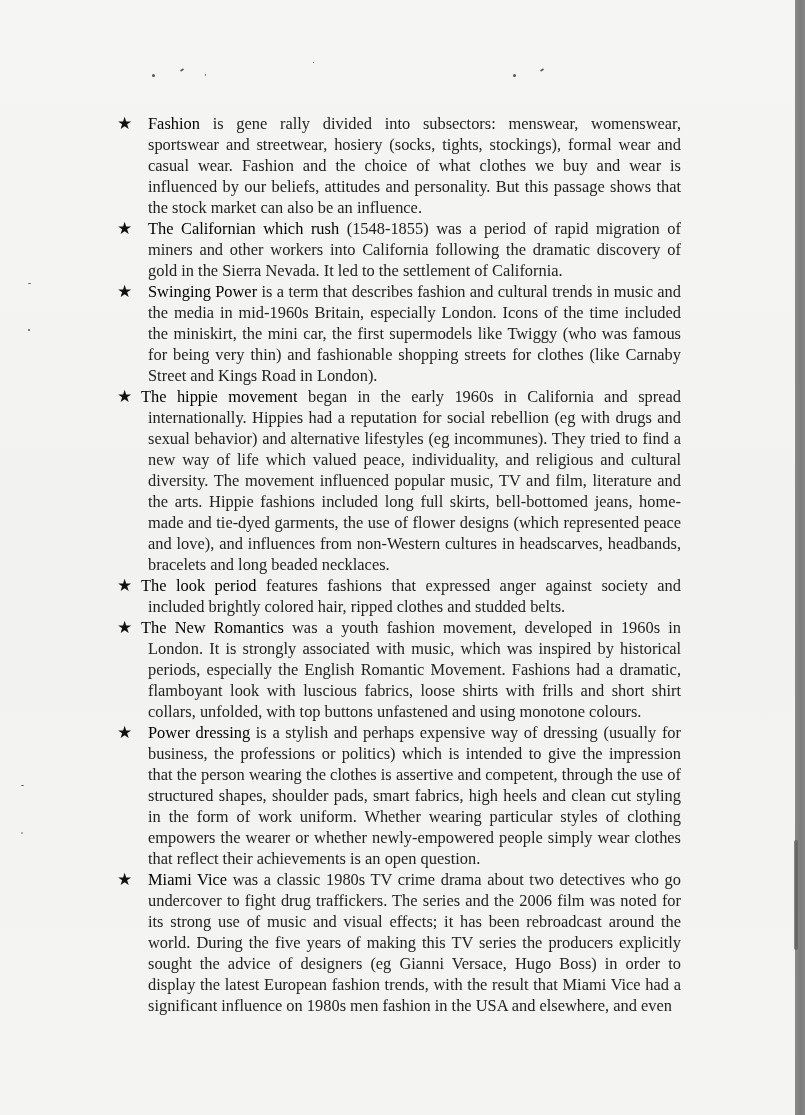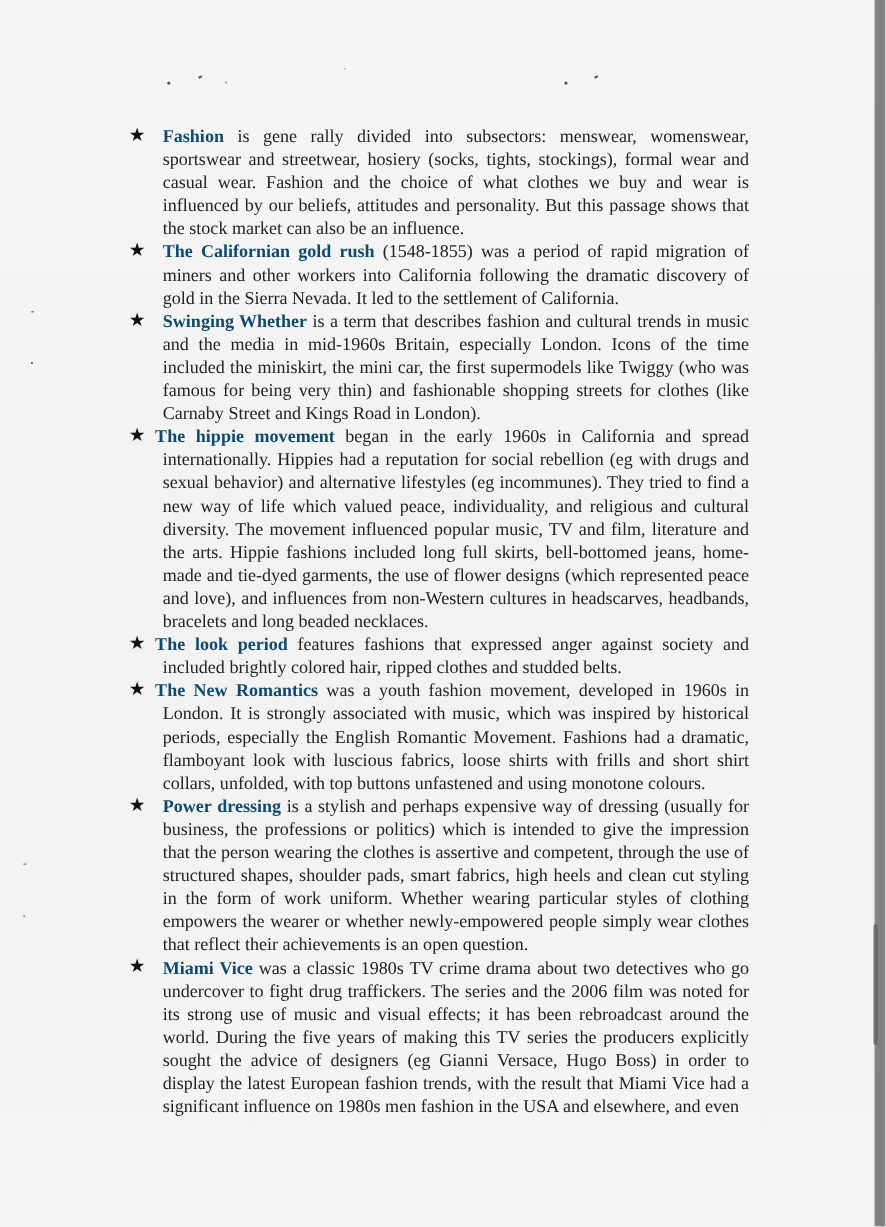--- a/index.html
+++ b/index.html
@@ -24,21 +24,21 @@
   .speck { position: absolute; background: #555; border-radius: 50%; }
   .content {
     position: absolute; left: 117px; top: 113px; width: 564px;
     font-size: 16.4px; line-height: 21px;
   }
   .item { position: relative; padding-left: 31px; text-align: justify; }
   .star {
     position: absolute; left: 0; top: 0; font-size: 17px; line-height: 21px;
     font-family: "DejaVu Sans", sans-serif; color: #111;
   }
-  .term { font-weight: bold; color: #0c4a6e; }
+  .term { font-weight: normal; color: #000000; }
 </style>
 </head>
 <body>
 
 <div class="page">
   <span class="speck" style="left:152px;top:74px;width:3px;height:3px;"></span>
   <span class="speck" style="left:180px;top:69px;width:4px;height:2px;transform:rotate(-30deg);"></span>
   <span class="speck" style="left:205px;top:74px;width:1px;height:2px;"></span>
   <span class="speck" style="left:313px;top:62px;width:1px;height:1px;"></span>
   <span class="speck" style="left:513px;top:74px;width:3px;height:3px;"></span>
@@ -51,25 +51,25 @@
 <div class="edge-strip"></div>
 <div class="edge-shadow"></div>
 
 <div class="content">
   <div class="item">
     <span class="star">★</span>
     <span class="term">Fashion</span><span> is gene rally divided into subsectors: menswear, womenswear, sportswear and streetwear, hosiery (socks, tights, stockings), formal wear and casual wear. Fashion and the choice of what clothes we buy and wear is influenced by our beliefs, attitudes and personality. But this passage shows that the stock market can also be an influence.</span>
   </div>
   <div class="item">
     <span class="star">★</span>
-    <span class="term">The Californian gold rush</span><span> (1548-1855) was a period of rapid migration of miners and other workers into California following the dramatic discovery of gold in the Sierra Nevada. It led to the settlement of California.</span>
+    <span class="term">The Californian which rush</span><span> (1548-1855) was a period of rapid migration of miners and other workers into California following the dramatic discovery of gold in the Sierra Nevada. It led to the settlement of California.</span>
   </div>
   <div class="item">
     <span class="star">★</span>
-    <span class="term">Swinging Whether</span><span> is a term that describes fashion and cultural trends in music and the media in mid-1960s Britain, especially London. Icons of the time included the miniskirt, the mini car, the first supermodels like Twiggy (who was famous for being very thin) and fashionable shopping streets for clothes (like Carnaby Street and Kings Road in London).</span>
+    <span class="term">Swinging Power</span><span> is a term that describes fashion and cultural trends in music and the media in mid-1960s Britain, especially London. Icons of the time included the miniskirt, the mini car, the first supermodels like Twiggy (who was famous for being very thin) and fashionable shopping streets for clothes (like Carnaby Street and Kings Road in London).</span>
   </div>
   <div class="item" style="padding-left:31px;">
     <span class="star">★</span>
     <span class="term" style="margin-left:-7px;">The hippie movement</span><span> began in the early 1960s in California and spread internationally. Hippies had a reputation for social rebellion (eg with drugs and sexual behavior) and alternative lifestyles (eg incommunes). They tried to find a new way of life which valued peace, individuality, and religious and cultural diversity. The movement influenced popular music, TV and film, literature and the arts. Hippie fashions included long full skirts, bell-bottomed jeans, home-made and tie-dyed garments, the use of flower designs (which represented peace and love), and influences from non-Western cultures in headscarves, headbands, bracelets and long beaded necklaces.</span>
   </div>
   <div class="item" style="padding-left:31px;">
     <span class="star">★</span>
     <span class="term" style="margin-left:-7px;">The look period</span><span> features fashions that expressed anger against society and included brightly colored hair, ripped clothes and studded belts.</span>
   </div>
   <div class="item" style="padding-left:31px;">

